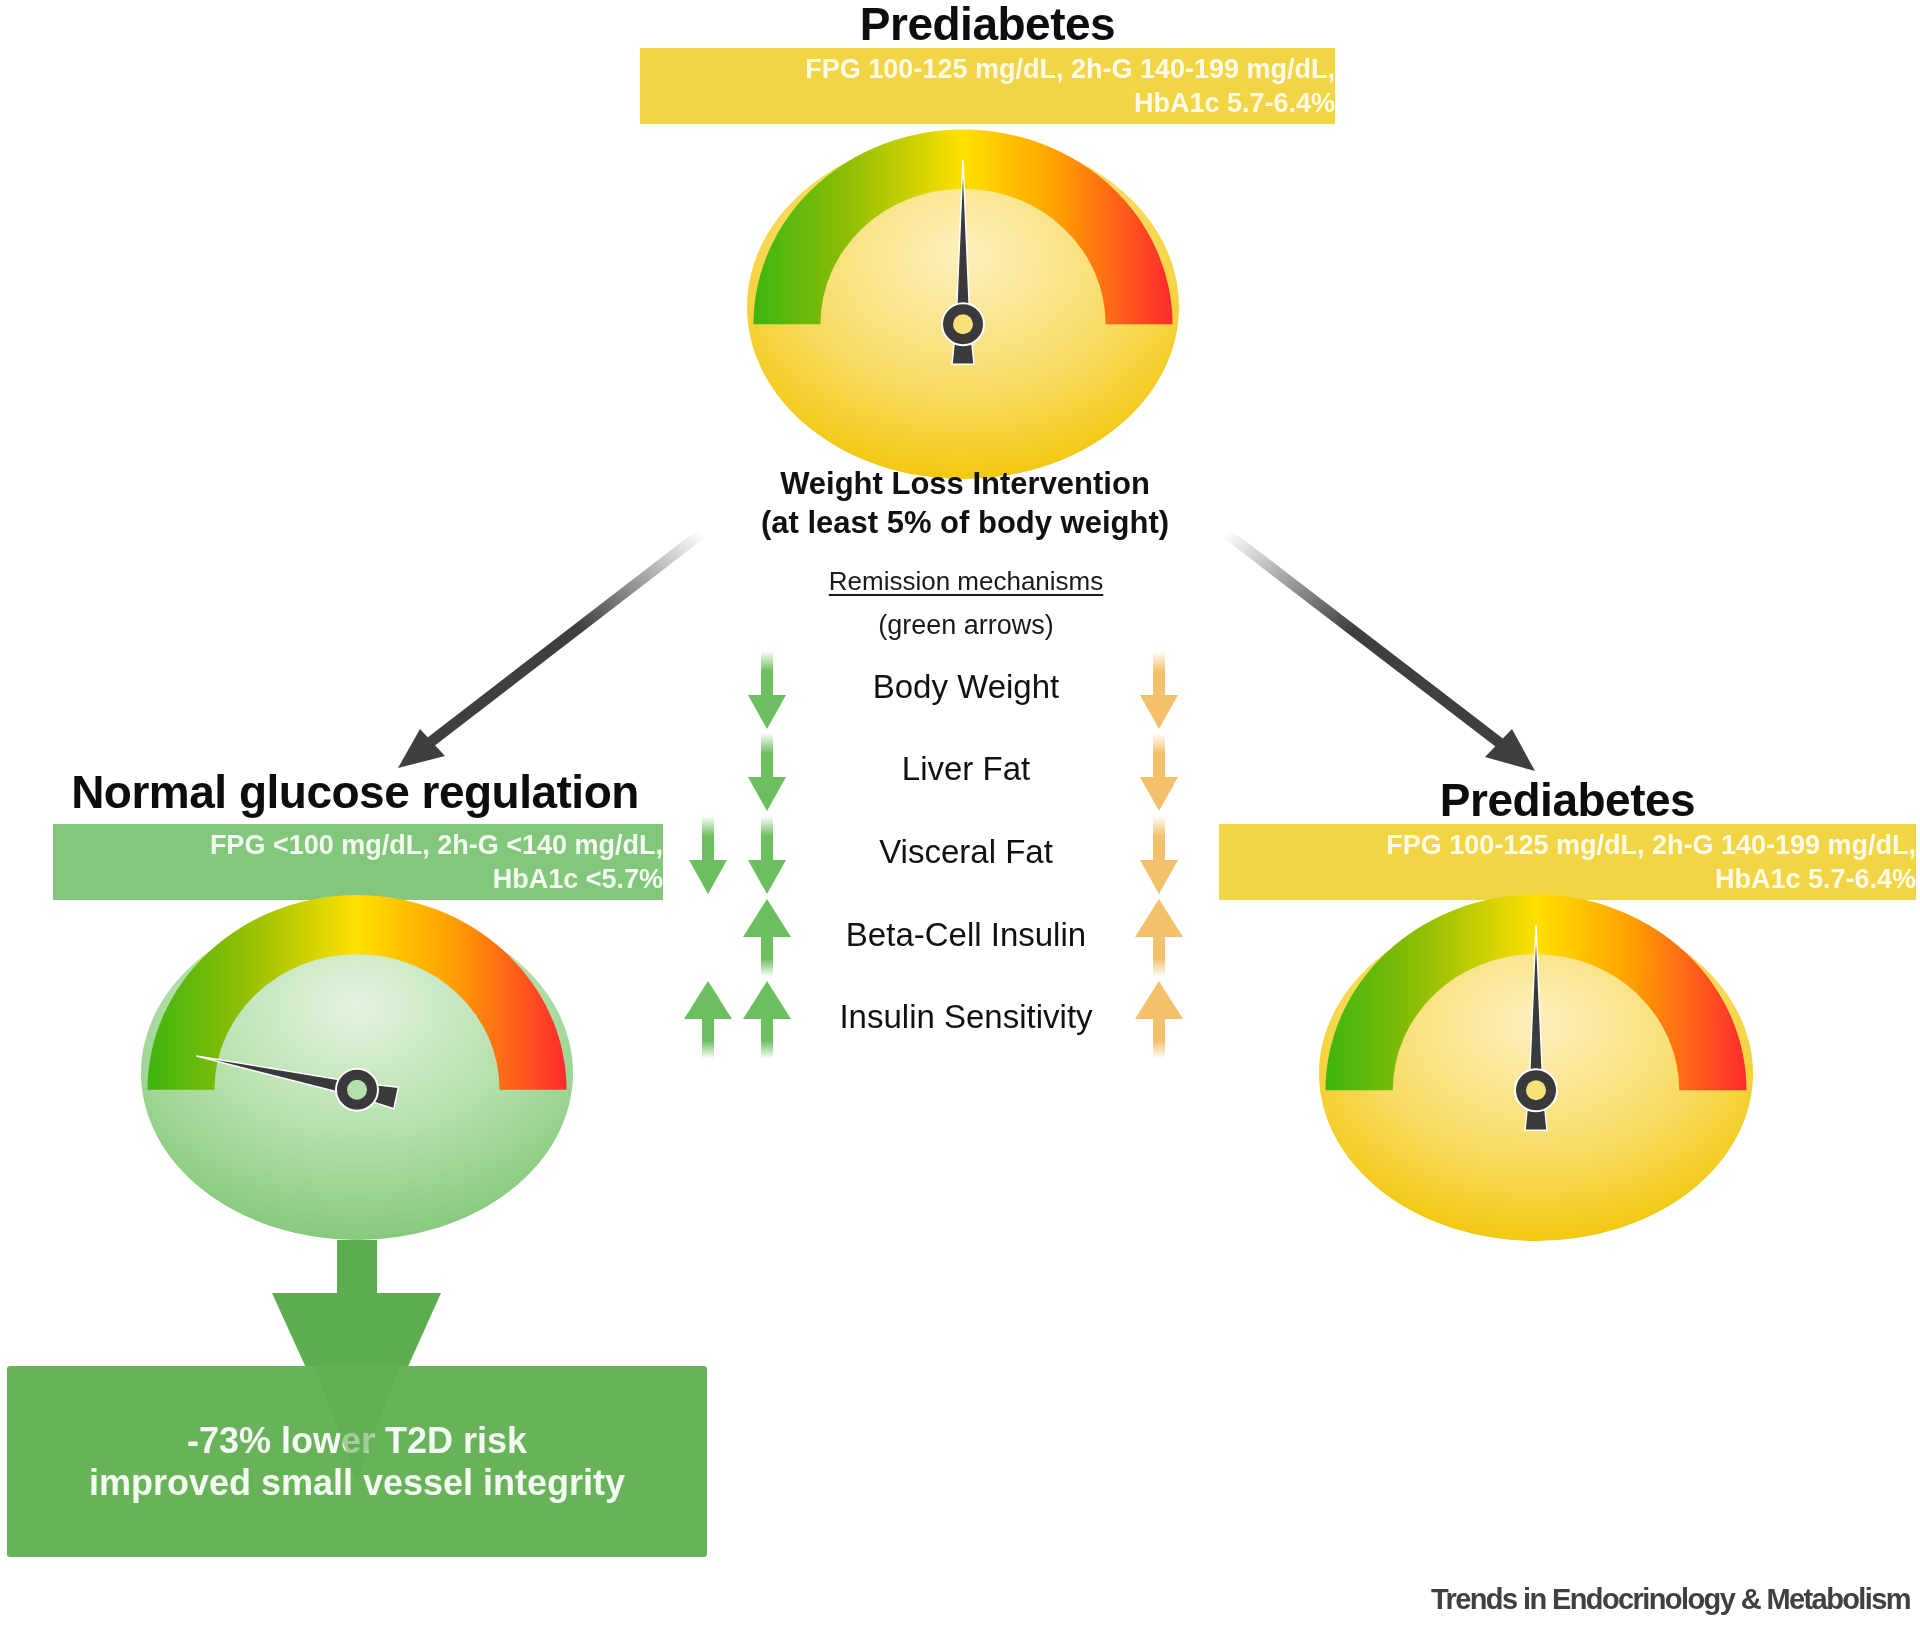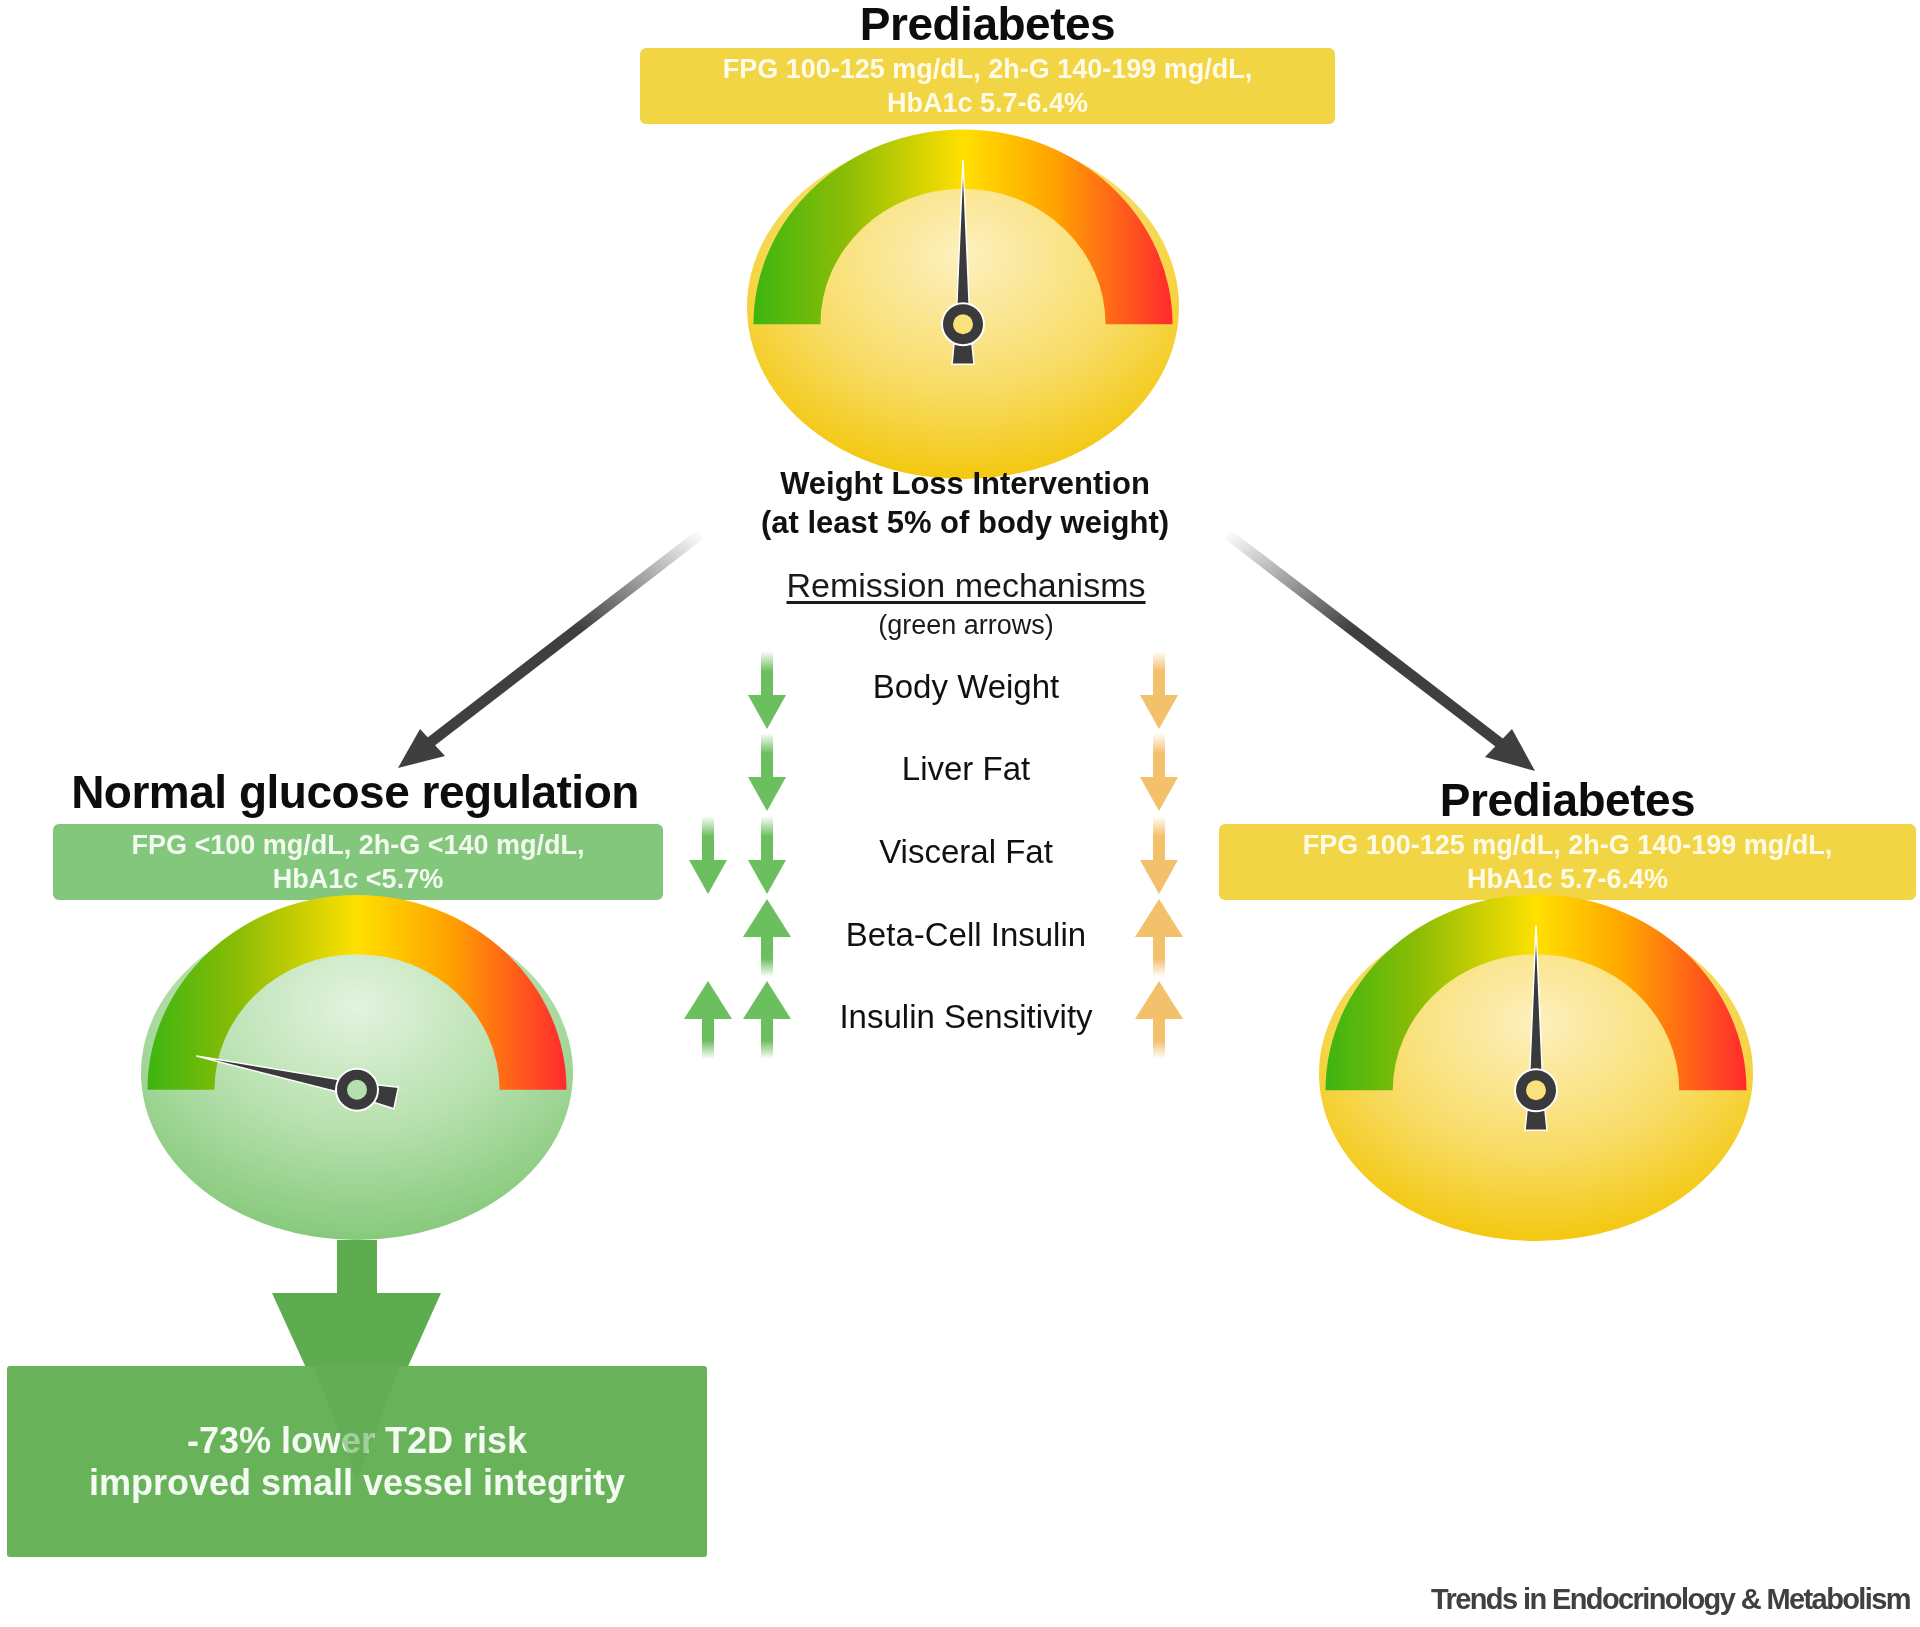--- a/index.html
+++ b/index.html
@@ -1,26 +1,26 @@
 <!DOCTYPE html>
 <html><head>
 <meta charset="utf-8">
 <style>
   html, body { margin:0; padding:0; background:#ffffff; }
   body { width:1920px; height:1627px; position:relative; overflow:hidden;
          font-family:"Liberation Sans", "DejaVu Sans", sans-serif; color:#111; }
   .abs { position:absolute; }
   .title { font-weight:bold; font-size:46px; text-align:center; color:#0d0d0d; letter-spacing:-0.5px; }
   .crit-box { position:absolute; color:#fffbe8; font-weight:bold; font-size:27px; line-height:34px;
-              text-align:center; border-radius:6px; display:flex; flex-direction:column; justify-content:center; }
+              text-align:right; border-radius:0; display:flex; flex-direction:column; justify-content:center; }
   .crit-box.yellow { background:#f1d544; }
   .crit-box.green { background:#82c77b; color:#f3fbf0; }
   .center-text { text-align:center; }
   .wli { font-weight:bold; font-size:31px; line-height:39px; color:#111; }
-  .rm-title { font-size:34px; text-decoration:underline; text-underline-offset:4px; color:#1a1a1a; }
+  .rm-title { font-size:26px; text-decoration:underline; text-underline-offset:4px; color:#1a1a1a; }
   .rm-sub { font-size:27px; color:#1a1a1a; }
   .mech-label { font-size:33px; color:#111; text-align:center; width:400px; }
   .result-box { background:#68b25a; color:#f4fbf2; font-weight:bold; font-size:36px; line-height:42px;
                 text-align:center; border-radius:3px; display:flex; flex-direction:column; justify-content:center; }
   .footer { font-weight:bold; font-size:29px; letter-spacing:-1.6px; color:#404040; }
   svg { position:absolute; overflow:visible; }
 </style>
 </head>
 <body>
 

